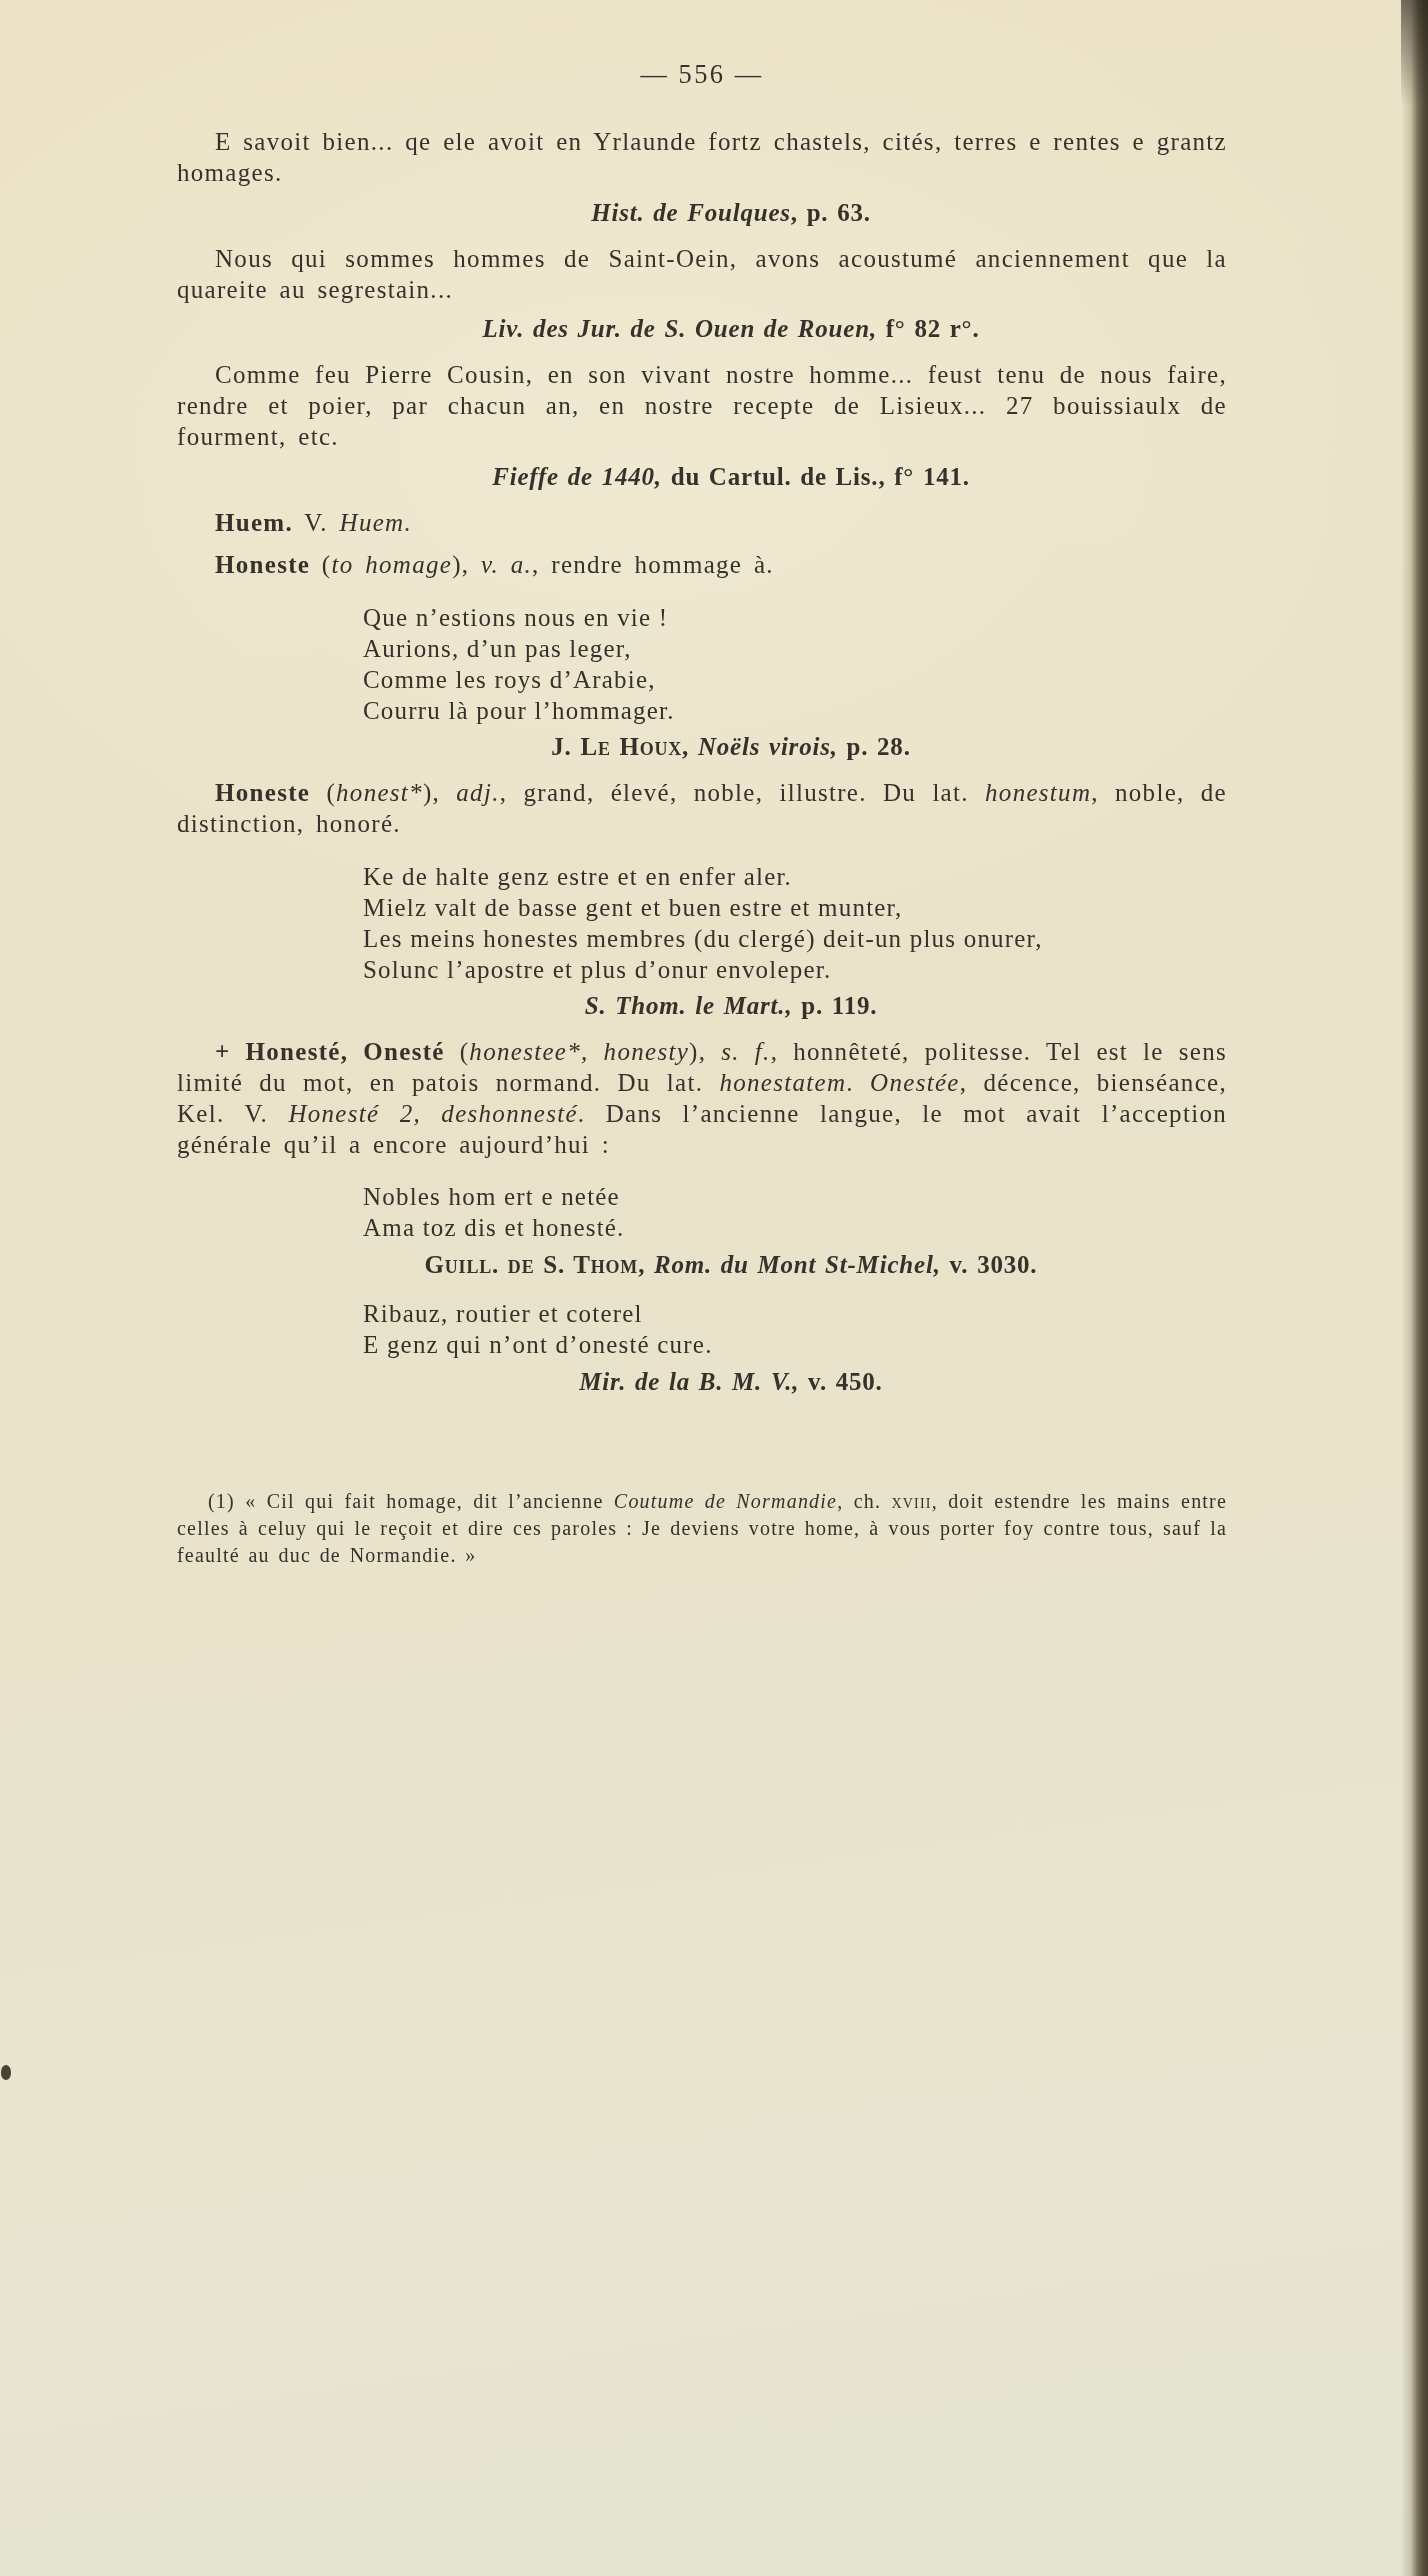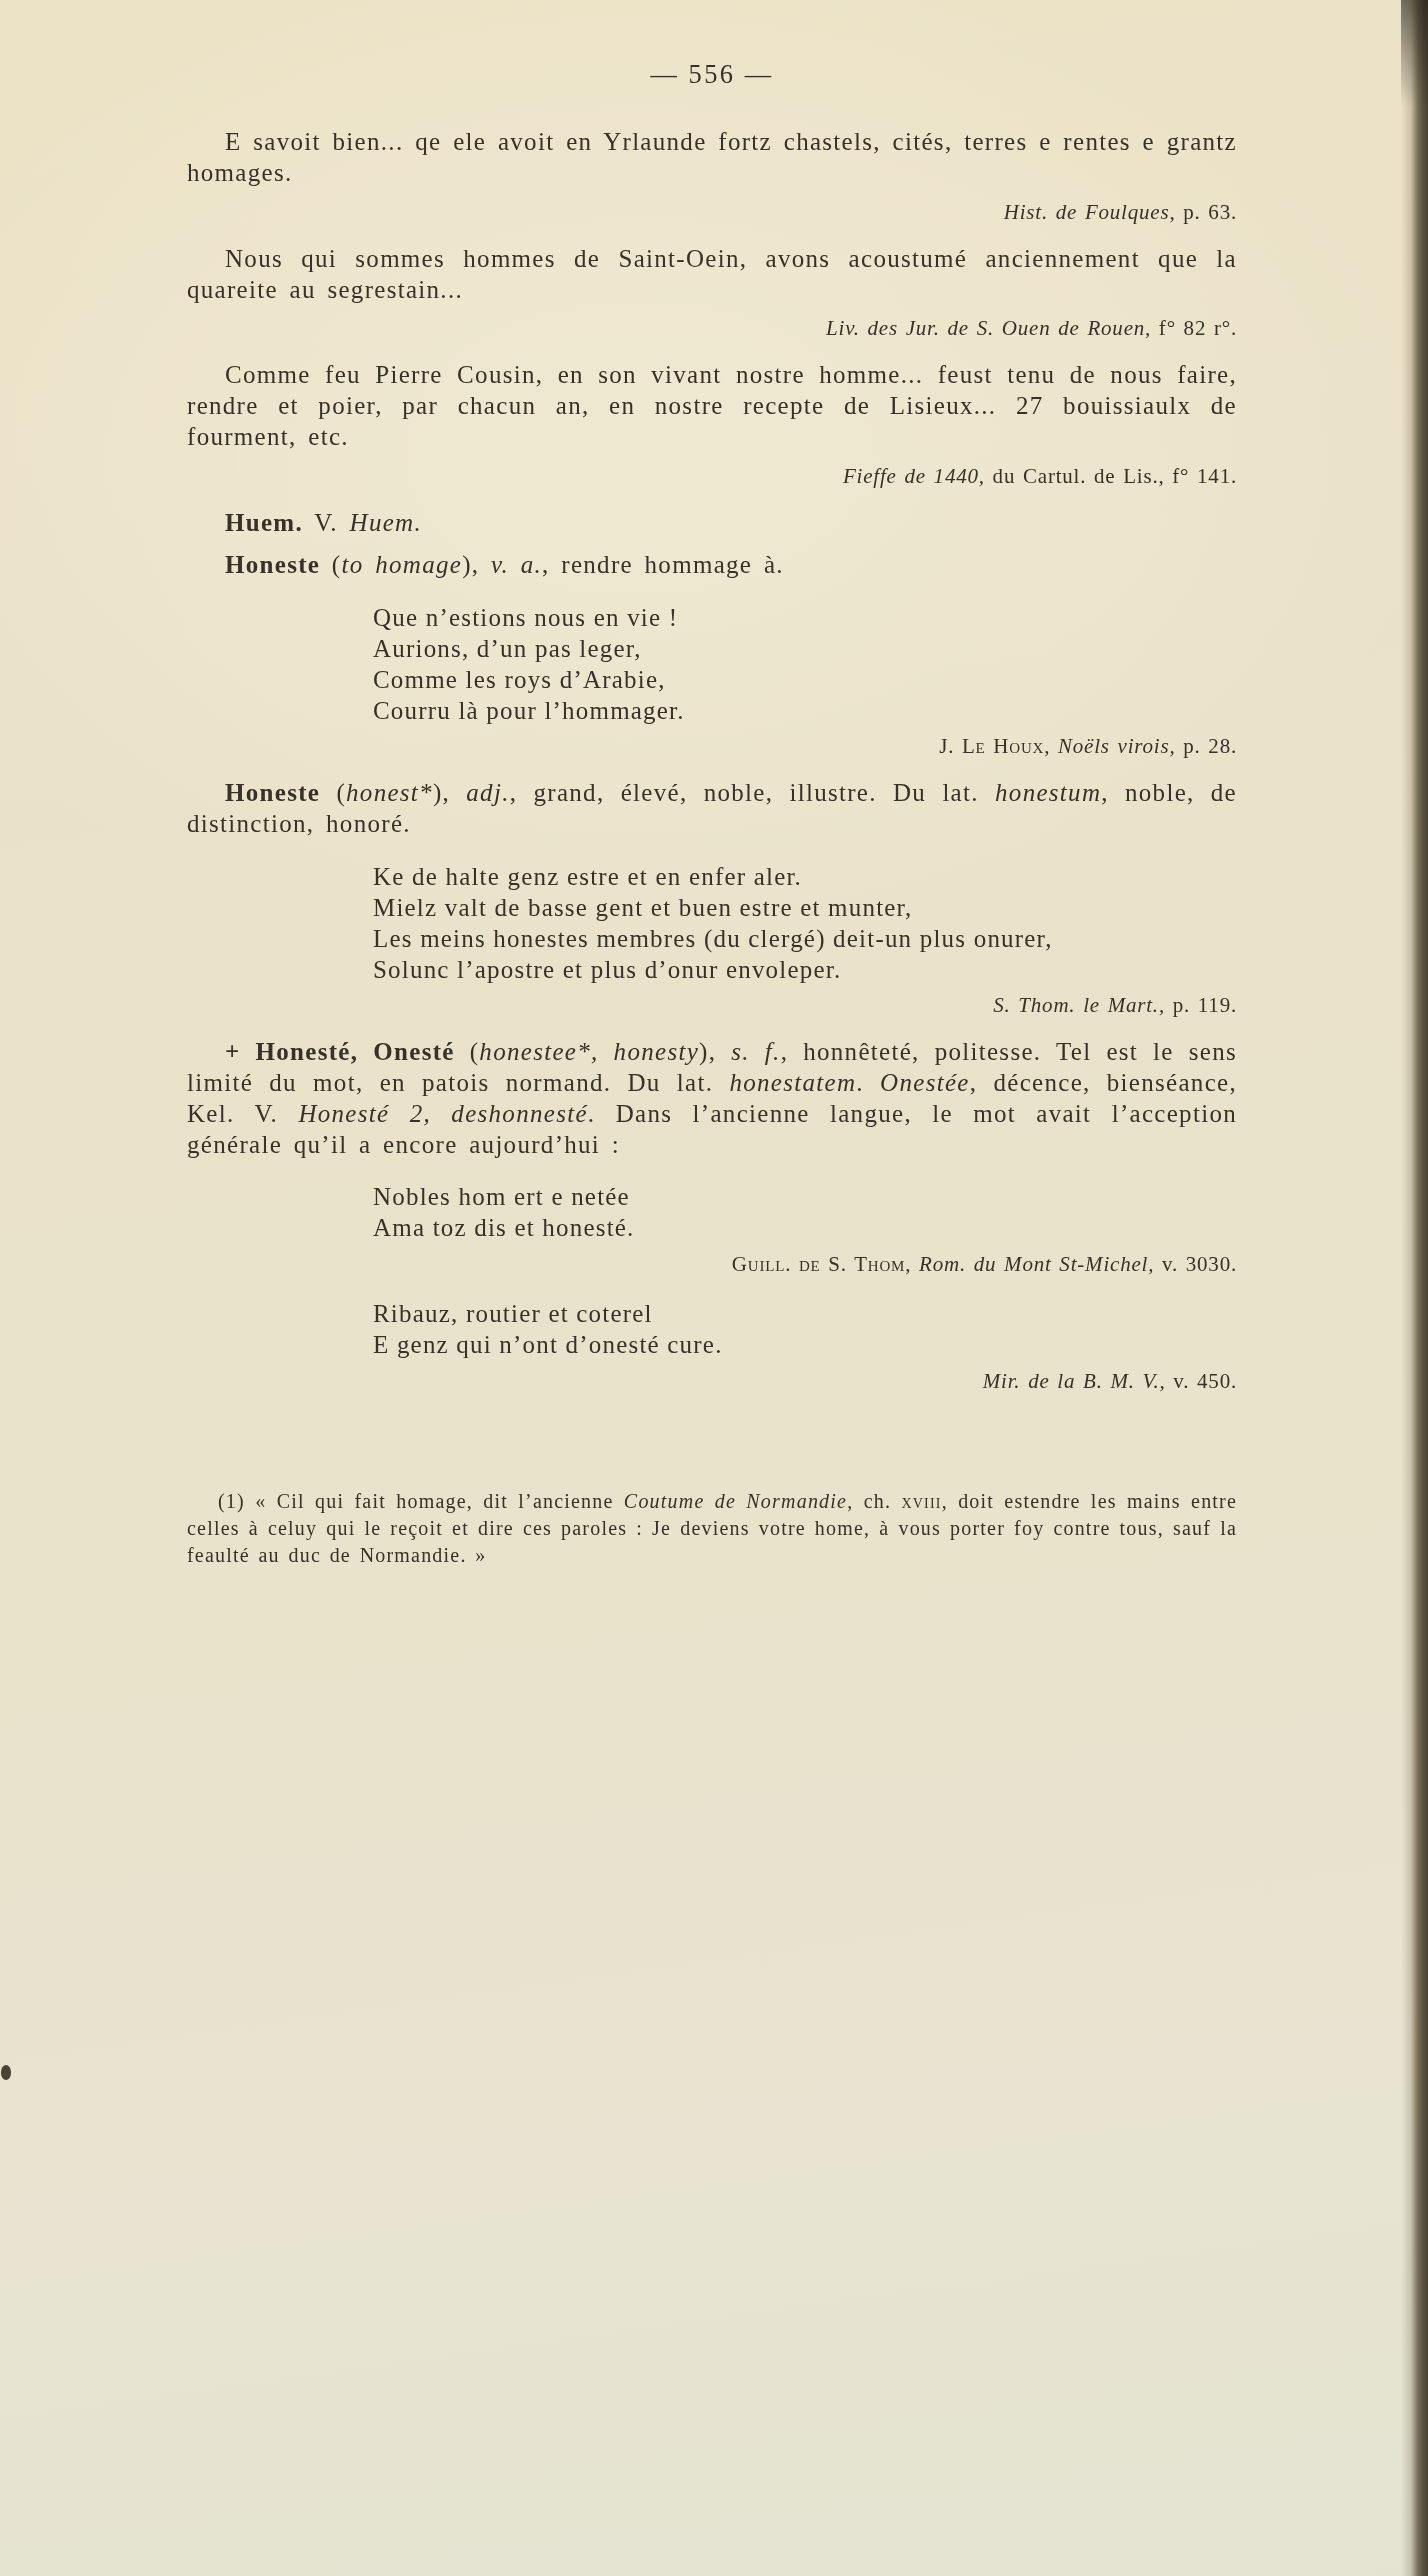--- a/index.html
+++ b/index.html
@@ -9,47 +9,48 @@
     width: 1429px;
     height: 2576px;
     overflow: hidden;
     font-family: "Liberation Serif", "DejaVu Serif", serif;
     color: #36312a;
     background:
       radial-gradient(ellipse 1156px 743px at 45% 18%, rgba(255,252,240,0.25), rgba(255,252,240,0) 70%),
       linear-gradient(172deg, #ece3c7 0%, #eae2c8 30%, #e9e3cc 60%, #e7e4d1 85%, #e4e3d1 100%);
   }
 
-  .content { position: absolute; left: 187px; top: 59px; width: 1050px; }
+  .content { position: absolute; left: 177px; top: 59px; width: 1050px; }
 
   .page-number {
     text-align: center;
     font-size: 26.4px;
     letter-spacing: 2.5px;
     margin: 0 0 36px 0;
   }
 
   .para {
     font-size: 25px;
     line-height: 31px;
     text-align: justify;
     text-indent: 38px;
     margin: 11.6px 0;
     letter-spacing: 1.3px;
     word-spacing: 4.1px;
   }
 
   .citation {
-    font-size: 21px;
+    font-size: 25px;
     line-height: 25px;
-    text-align: right;
+    text-align: center;
     padding-left: 58px;
     margin: 3.3px 0 18px 0;
     letter-spacing: 0.8px;
     word-spacing: 1.7px;
+    font-weight: bold;
   }
 
   .verse {
     margin: 21.5px 0 8.3px 186px;
     font-size: 25px;
     line-height: 31px;
     letter-spacing: 1.2px;
   }
 
   .footnote {

